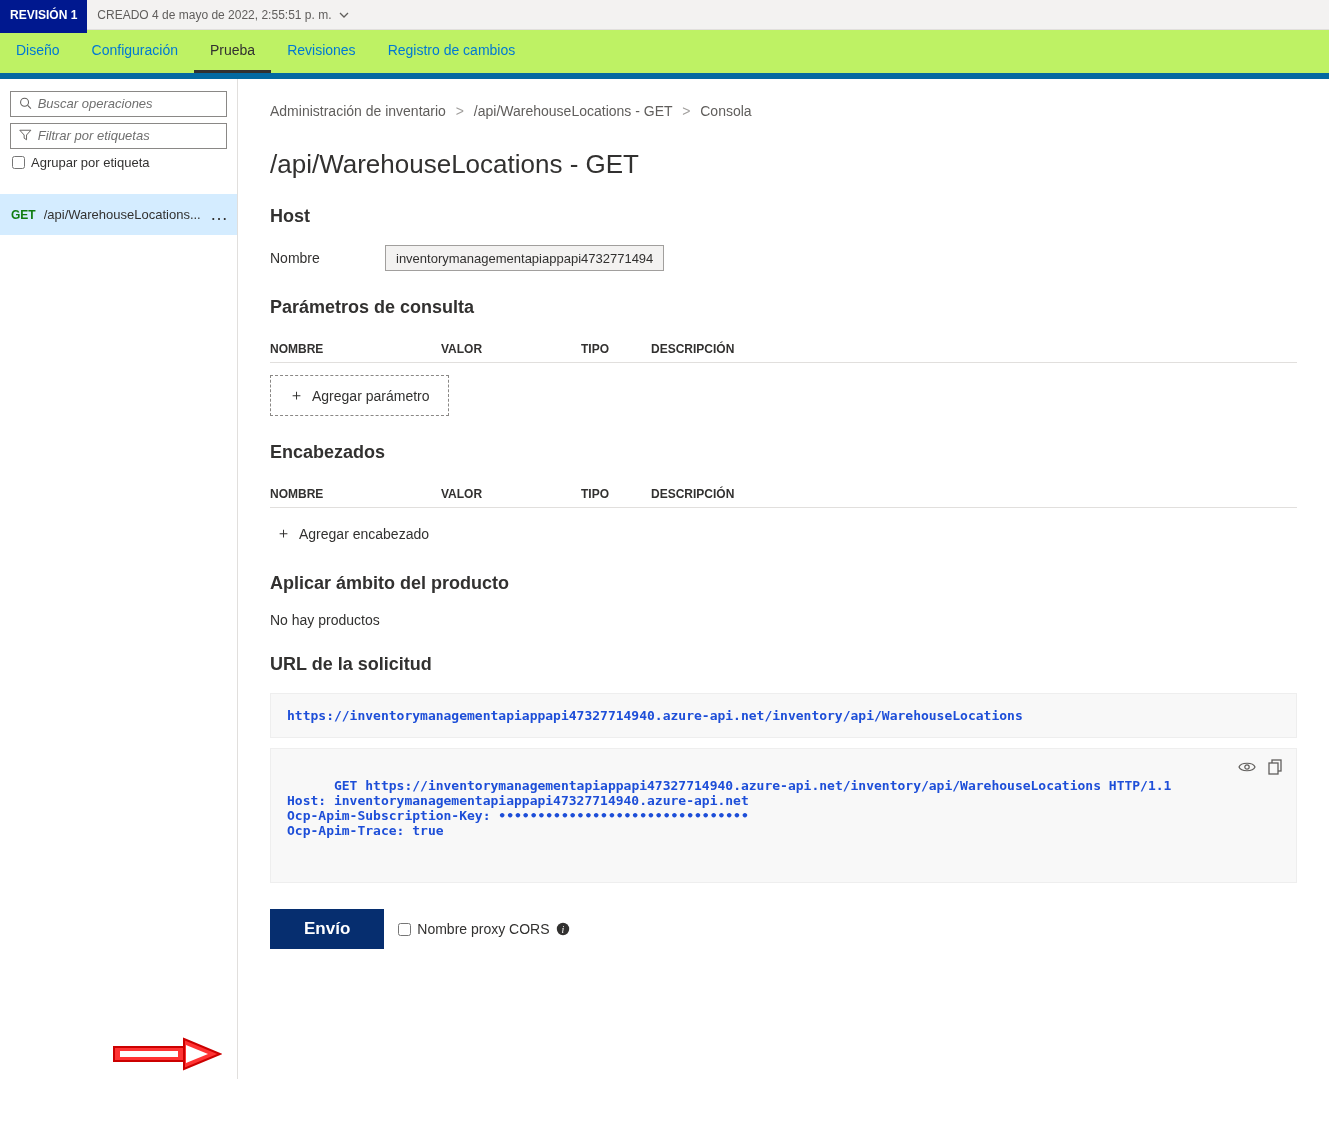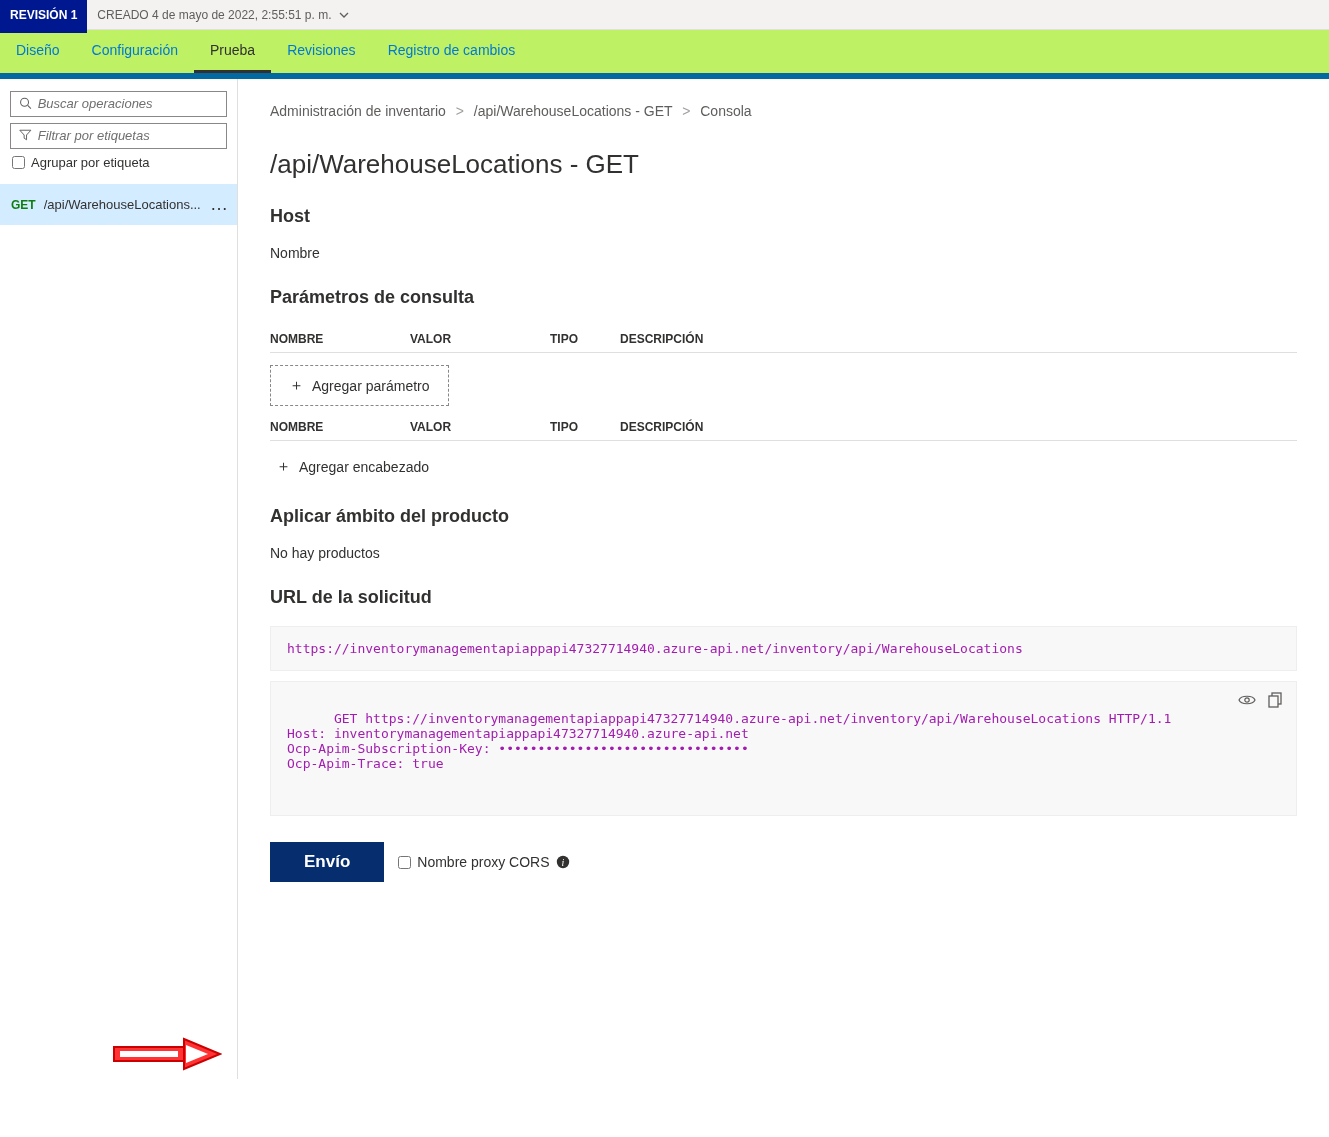--- a/index.html
+++ b/index.html
@@ -12,51 +12,51 @@
 
 .tabs { display: flex; border-bottom: 6px solid #0369a1; background: #bef264; }
 .tab { padding: 12px 16px; font-size: 14px; color: #0078d4; cursor: pointer; }
 .tab.active { color: #323130; border-bottom: 3px solid #323130; font-weight: 400; }
 
 .content { display: flex; }
 .sidebar { width: 238px; border-right: 1px solid #e1dfdd; padding: 12px 10px 0 10px; min-height: 1000px; position: relative; }
 .search-box, .filter-box { width: 100%; border: 1px solid #8a8886; padding: 4px 8px; margin-bottom: 6px; display: flex; align-items: flex-start; gap: 6px; height: 26px; }
 .search-box input, .filter-box input { border: none; outline: none; font-style: italic; width: 100%; font-size: 13px; font-family: inherit; }
 .search-box input::placeholder, .filter-box input::placeholder { color: #6f6f6f; font-style: italic; }
-.group-row { display: flex; align-items: center; gap: 6px; margin: 6px 0 14px 2px; font-size: 13px; }
+.group-row { display: flex; align-items: center; gap: 6px; margin: 6px 0 24px 2px; font-size: 13px; }
 .op-item { background: #d4ecff; border-left: 3px solid #d4ecff; padding: 10px 8px; display: flex; align-items: center; gap: 8px; margin-left: -10px; margin-right: -10px; }
 .op-method { color: #107c10; font-weight: 600; font-size: 12px; }
 .op-name { font-size: 13px; color: #323130; white-space: nowrap; overflow: hidden; text-overflow: ellipsis; flex: 1; }
 .ellipsis { font-size: 18px; letter-spacing: 1px; color: #323130; cursor: pointer; }
 
 .main { flex: 1; padding: 24px 32px 20px 32px; min-width: 0; }
 .breadcrumb { font-size: 14px; color: #605e5c; margin-bottom: 30px; }
 .breadcrumb .sep { margin: 0 6px; color: #a19f9d; }
 h1.title { font-size: 26px; font-weight: 400; margin-bottom: 26px; color: #323130; }
 h2.section { font-size: 18px; font-weight: 700; margin-bottom: 18px; color: #323130; }
 h2.section.mt { margin-top: 26px; }
 
 .field-row { display: flex; align-items: center; margin-bottom: 10px; }
 .field-label { width: 115px; font-size: 14px; color: #323130; }
 .readonly-input { background: #f3f2f1; border: 1px solid #a19f9d; padding: 4px 10px; font-size: 13px; color: #323130; min-width: 268px; height: 26px; display: flex; align-items: center; }
 
 .tbl-head { display: flex; border-bottom: 1px solid #e1dfdd; padding: 6px 0; margin-top: 8px; }
 .th { font-size: 12px; font-weight: 600; color: #323130; }
 .th.c1 { width: 140px; }
-.th.c2 { width: 140px; }
+.th.c2 { width: 140px; margin-left: 31px; }
 .th.c3 { width: 70px; }
 .th.c4 { flex: 1; }
 
 .add-btn { border: 1.5px dashed #8a8886; padding: 10px 18px; display: inline-flex; align-items: center; gap: 8px; margin-top: 12px; font-size: 14px; cursor: pointer; }
 .add-link { display: inline-flex; align-items: center; gap: 8px; margin-top: 12px; font-size: 14px; cursor: pointer; padding: 4px 6px; }
 .plus { font-size: 15px; font-weight: 400; }
 
 .plain-text { font-size: 14px; color: #323130; margin-top: 4px; }
 
-.code-box { background: #f8f8f8; border: 1px solid #eee; padding: 14px 16px; font-family: Consolas, monospace; font-size: 13px; color: #a21caf; margin-top: 10px; position: relative; white-space: pre; overflow: auto; }
+.code-box { background: #f8f8f8; border: 1px solid #eee; padding: 14px 16px; font-family: Consolas, monospace; font-size: 13px; color: #1d4ed8; margin-top: 10px; position: relative; white-space: pre; overflow: auto; font-weight: bold; }
 .code-actions { position: absolute; right: 12px; top: 10px; display: flex; gap: 12px; }
 .code-actions svg { cursor: pointer; }
 
 .footer-row { display: flex; align-items: center; gap: 14px; margin-top: 26px; }
 .send-btn { background: #062e6f; color: #fff; border: none; padding: 10px 34px; font-size: 17px; font-weight: 600; cursor: pointer; }
 .cors-row { display: flex; align-items: center; gap: 6px; font-size: 14px; }
 .info-icon { width: 14px; height: 14px; }
 
 .arrow-annotation { position: absolute; left: -125px; bottom: -955px; }
 .sidebar-wrap { position: relative; }
@@ -126,34 +126,36 @@
       <span>/api/WarehouseLocations - GET</span>
       <span class="sep">&gt;</span>
       <span>Consola</span>
     </div>
 
     <h1 class="title">/api/WarehouseLocations - GET</h1>
 
     <h2 class="section">Host</h2>
     <div class="field-row">
       <div class="field-label">Nombre</div>
+      <div class="readonly-input">inventorymanagementapiappapi4732771494</div>
     </div>
 
     <h2 class="section mt">Parámetros de consulta</h2>
     <div class="tbl-head">
       <div class="th c1">NOMBRE</div>
       <div class="th c2">VALOR</div>
       <div class="th c3">TIPO</div>
       <div class="th c4">DESCRIPCIÓN</div>
     </div>
     <div class="add-btn">
       <span class="plus">＋</span>
       <span>Agregar parámetro</span>
     </div>
 
+    <h2 class="section mt">Encabezados</h2>
     <div class="tbl-head">
       <div class="th c1">NOMBRE</div>
       <div class="th c2">VALOR</div>
       <div class="th c3">TIPO</div>
       <div class="th c4">DESCRIPCIÓN</div>
     </div>
     <div class="add-link">
       <span class="plus">＋</span>
       <span>Agregar encabezado</span>
     </div>

